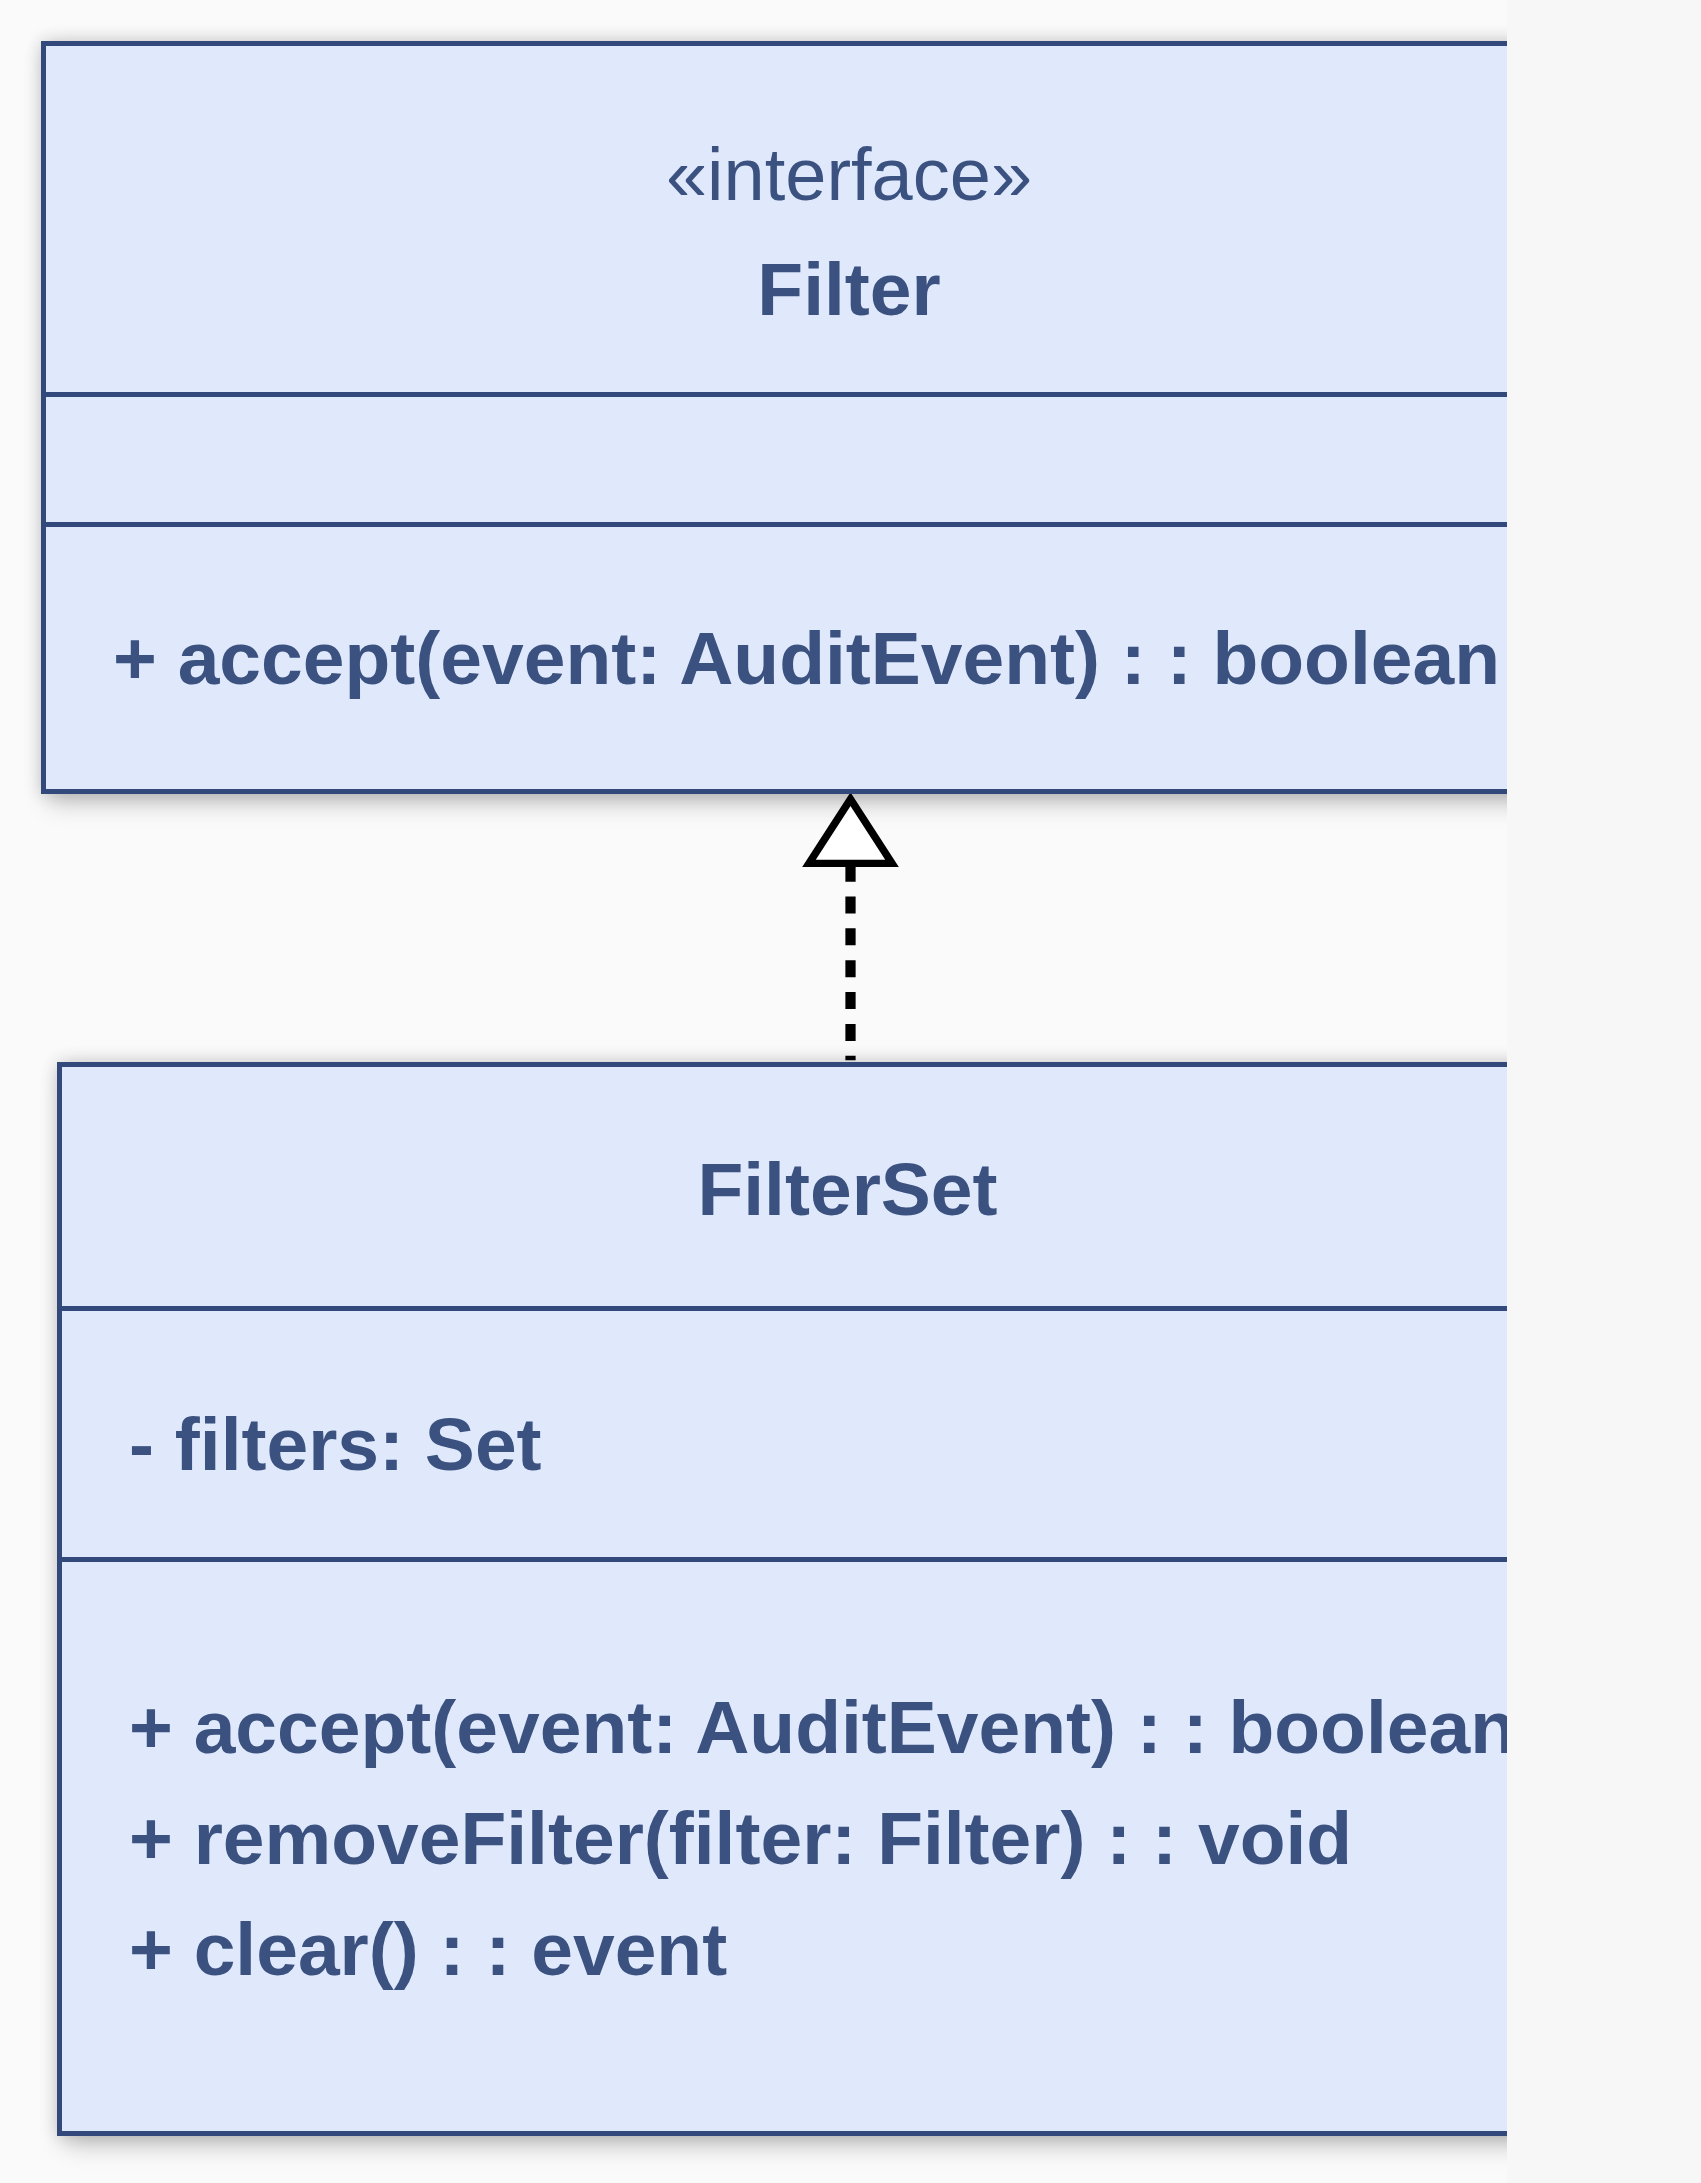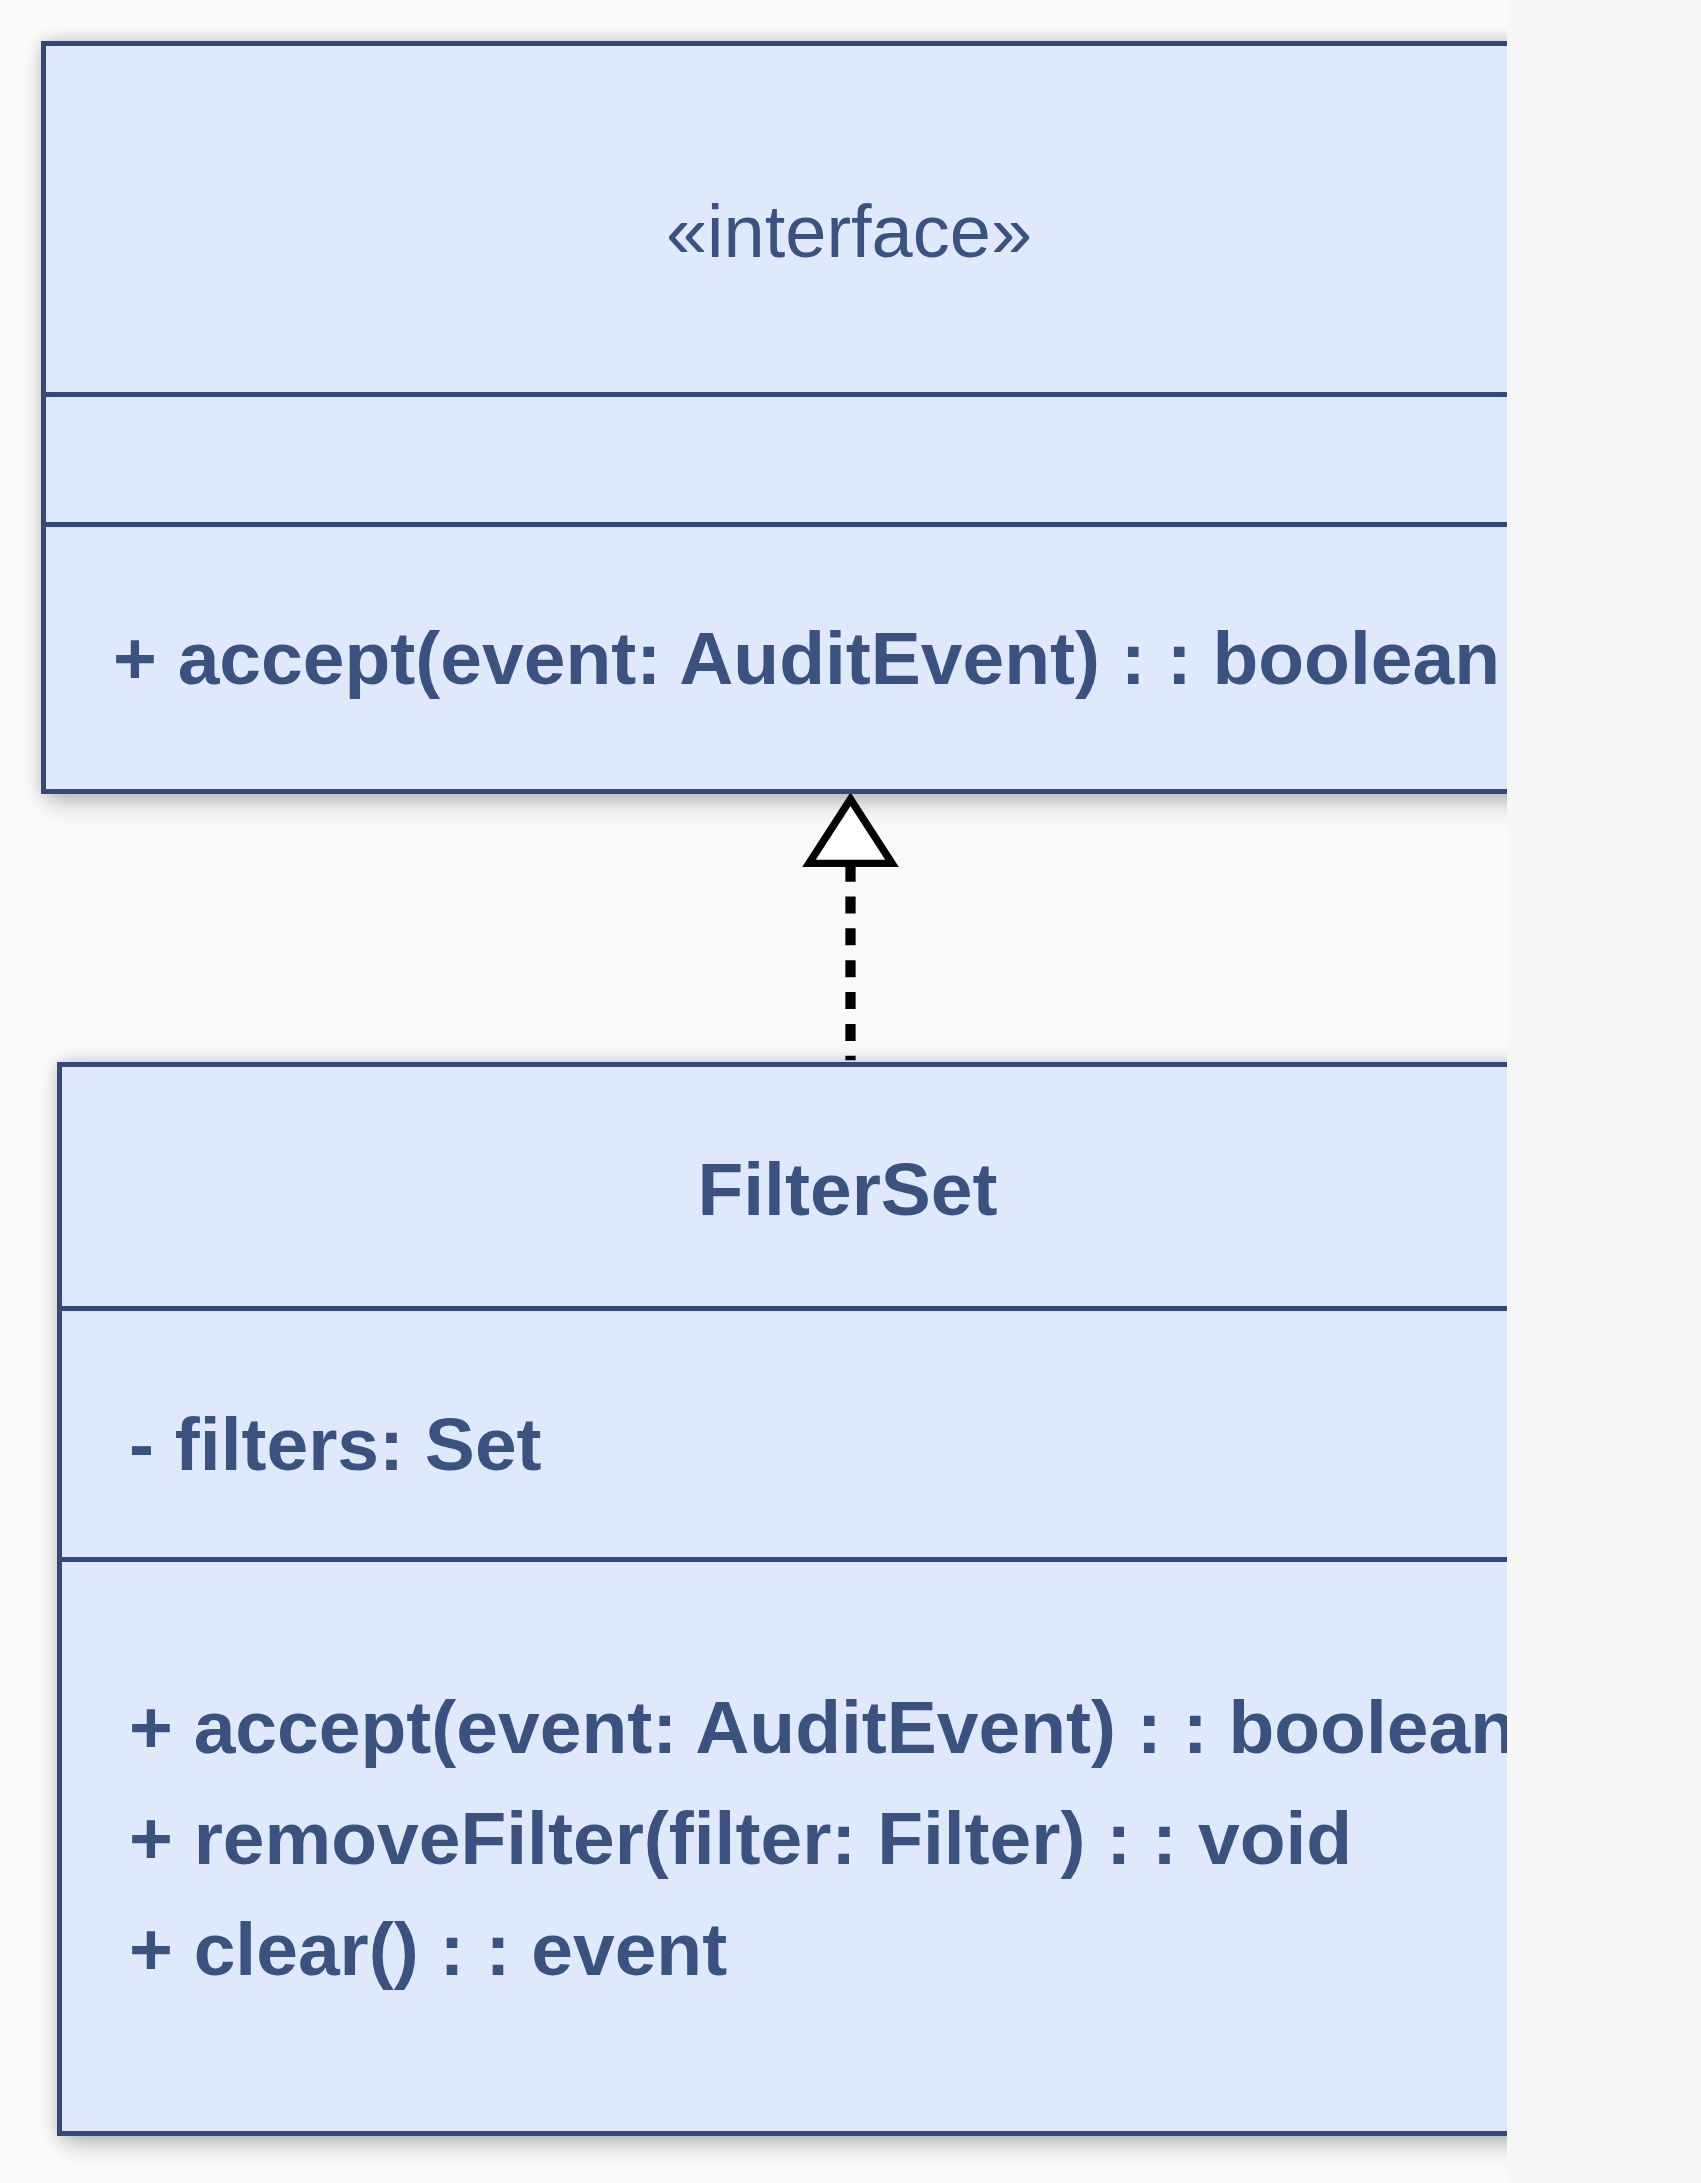--- a/index.html
+++ b/index.html
@@ -104,20 +104,21 @@
   }
 </style>
 </head>
 <body>
 
 <div id="page">
 
   <div class="uml-box" id="filter-box">
     <div class="uml-section title-section">
       <div class="stereotype">«interface»</div>
+      <div class="class-name">Filter</div>
     </div>
     <div class="uml-section attr-section"></div>
     <div class="uml-section member-section">
         <div class="member-line">+ accept(event: AuditEvent) : : boolean</div>
       </div>
   </div>
 
   <svg id="realization-arrow" viewBox="0 0 170 471">
     <line x1="85" y1="124" x2="85" y2="468" stroke="#000000" stroke-width="18" stroke-dasharray="30 26"></line>
     <polygon points="85,9 12,122 158,122" fill="#ffffff" stroke="#000000" stroke-width="13" stroke-linejoin="miter"></polygon>

